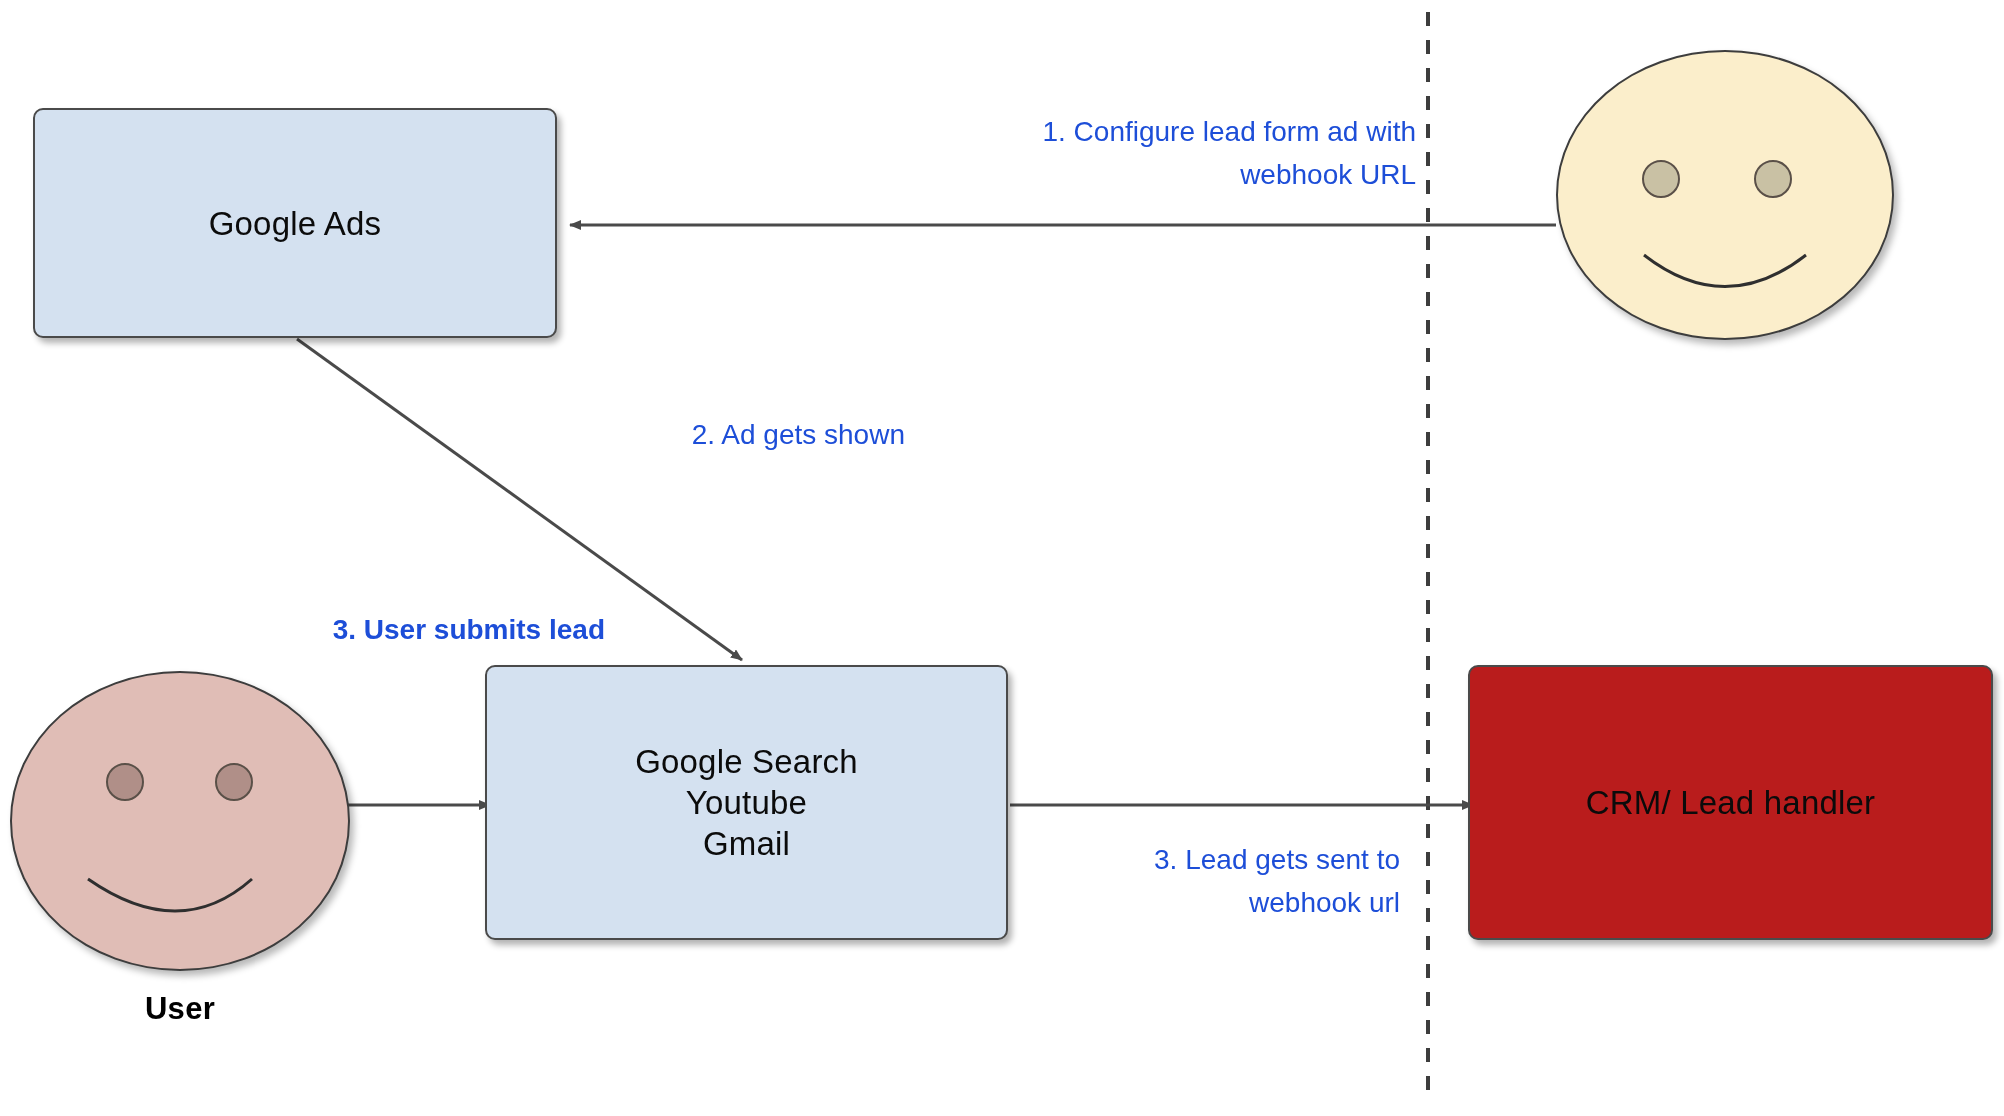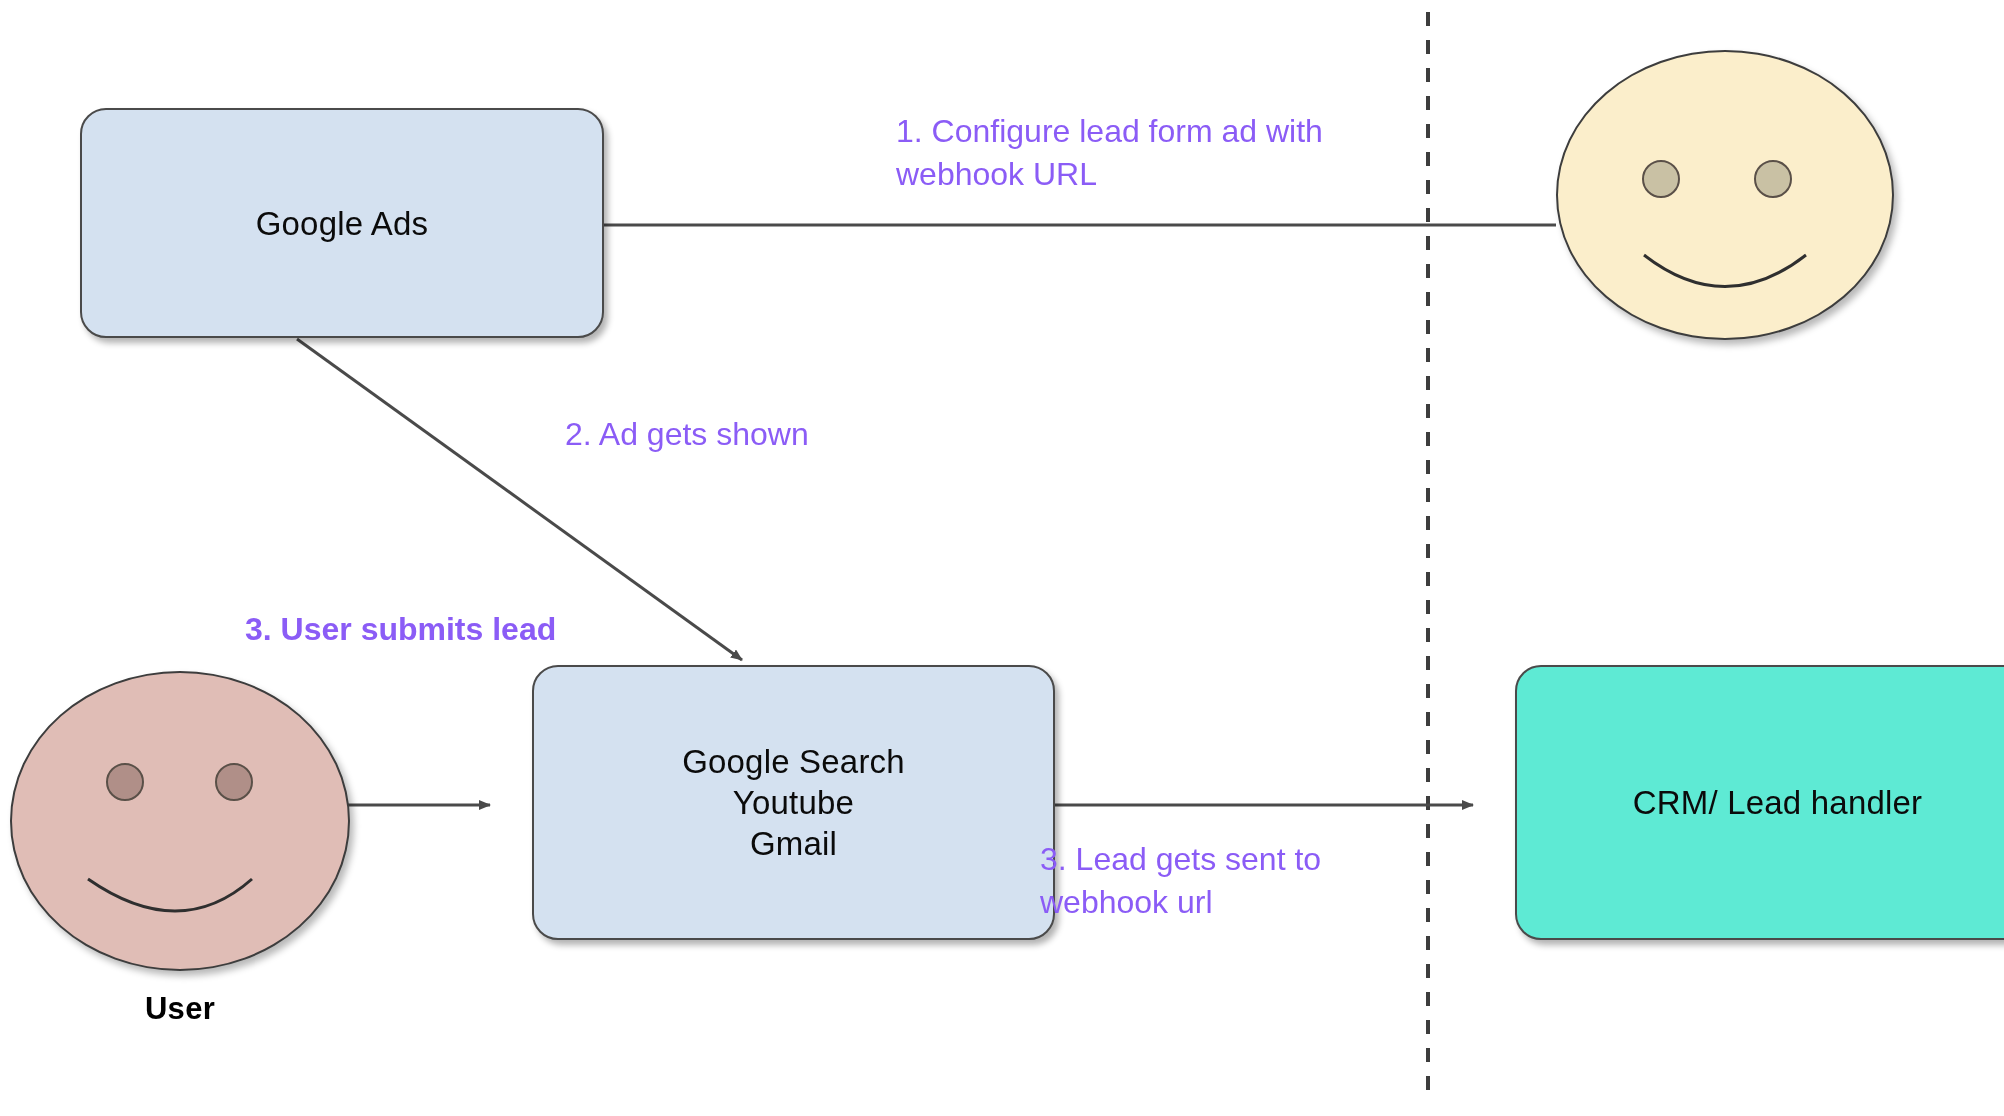--- a/index.html
+++ b/index.html
@@ -26,38 +26,37 @@
     width: 2004px;
     height: 1116px;
     pointer-events: none;
   }
 
   
   .node-box {
     position: absolute;
     box-sizing: border-box;
     border: 2px solid #4a4a4a;
-    border-radius: 26px;
+    border-radius: 10px;
     display: flex;
     align-items: center;
     justify-content: center;
     text-align: center;
     box-shadow: 4px 5px 6px rgba(0,0,0,0.30);
     z-index: 3;
-    margin-left: 47px;
   }
   .node-box .node-label {
     font-size: 33px;
     line-height: 41px;
     letter-spacing: 0.2px;
     color: #0b0b0b;
     white-space: pre-line;
   }
   .box-blue { background: #d4e1f0; }
-  .box-yellow { background: #5eead4; align-items: center; }
+  .box-yellow { background: #b91c1c; align-items: center; }
 
   #box-google-ads {
     left: 33px; top: 108px; width: 524px; height: 230px;
   }
   #box-google-surfaces {
     left: 485px; top: 665px; width: 523px; height: 275px;
   }
   #box-crm {
     left: 1468px; top: 665px; width: 525px; height: 275px;
   }
@@ -106,25 +105,26 @@
   }
   #actor-user .actor-face { background: #e0bdb6; }
   #actor-user .eye { background: #b08f88; }
   #actor-user .eye.left  { left: 96px; top: 92px; width: 38px; height: 38px; }
   #actor-user .eye.right { left: 205px; top: 92px; width: 38px; height: 38px; }
   #actor-user .actor-name { top: 320px; }
 
   
   .edge-label {
     position: absolute;
-    font-size: 32px;
+    font-size: 28px;
     line-height: 43px;
-    color: #8b5cf6;
+    color: #1d4ed8;
     white-space: pre-line;
     z-index: 4;
+    text-align: right;
   }
   #label-step-1 { left: 896px; top: 110px; width: 520px; }
   #label-step-2 { left: 565px; top: 413px; width: 340px; }
   #label-step-3 { left: 245px; top: 608px; width: 360px; font-weight: bold; }
   #label-step-4 { left: 1040px; top: 838px; width: 360px; }
 </style>
 </head>
 <body>
 
 <div id="canvas">

